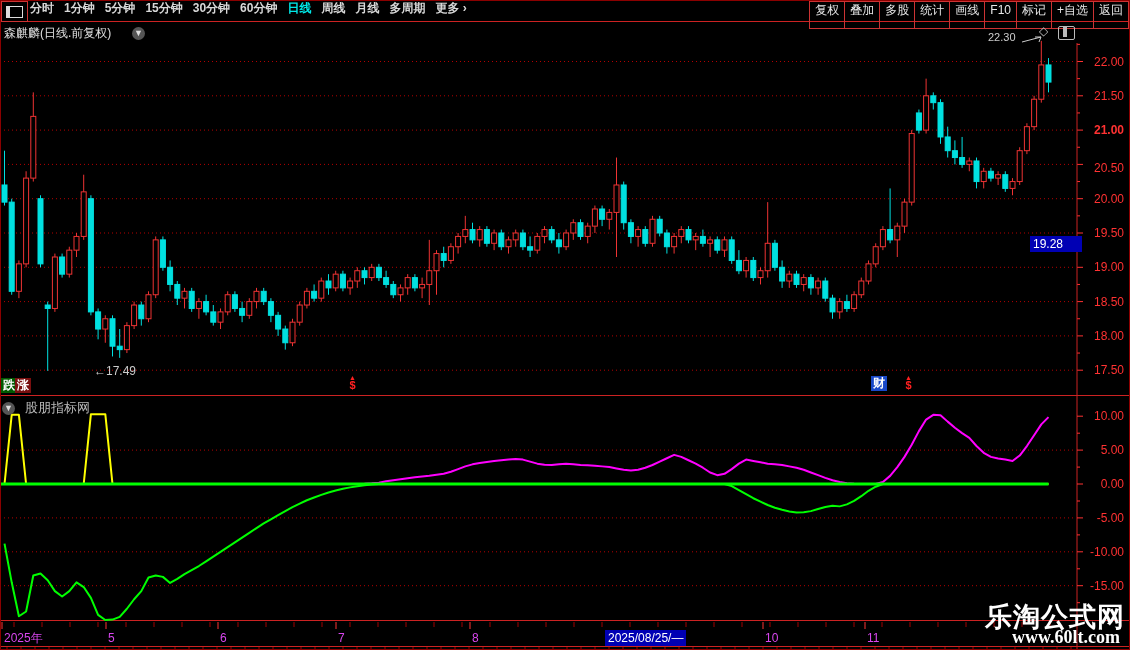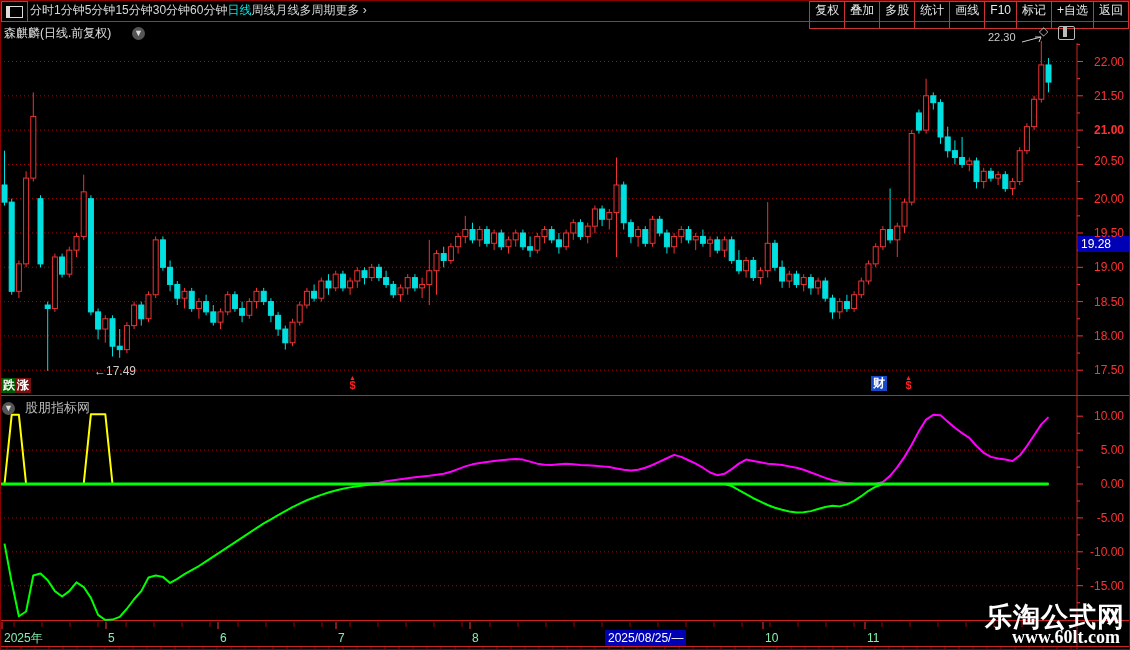--- a/index.html
+++ b/index.html
@@ -4,34 +4,34 @@
 <style>
   html,body{margin:0;padding:0;background:#000;}
   body{width:1130px;height:650px;position:relative;overflow:hidden;
        font-family:"Liberation Sans","DejaVu Sans",sans-serif;}
   .abs{position:absolute;}
   #app-border{left:0;top:0;width:1128px;height:648px;border:1px solid #8b0000;pointer-events:none;z-index:50;}
   
   #toolbar{left:0;top:0;width:1130px;height:21px;border-bottom:1px solid #c22;}
   #win-icon-box{left:1px;top:1px;width:25px;height:19px;border:1px solid #c33;display:flex;align-items:center;justify-content:center;}
   #win-icon{width:12px;height:10px;border:1px solid #ddd;border-left-width:4px;background:#000;}
-  #tb-periods{left:30px;top:0;height:21px;display:flex;align-items:center;color:#d8d8d8;font-size:12px;white-space:nowrap;}
+  #tb-periods{left:30px;top:0;height:21px;display:flex;gap:10px;align-items:flex-start;color:#d8d8d8;font-size:12px;white-space:nowrap;font-weight:bold;}
   #tb-periods .item{cursor:default;}
   #tb-periods .active{color:#00e8e8;}
   #tb-actions{right:1px;top:1px;height:28px;display:flex;}
   #tb-actions .btn{border:1px solid #c33;color:#e8e8e8;font-size:12px;line-height:17px;padding:0 5px;margin-left:-1px;white-space:nowrap;}
   #stock-title{left:4px;top:25px;color:#e0e0e0;font-size:12px;}
   .chev-circle{width:13px;height:13px;border-radius:50%;background:#555;color:#ddd;font-size:9px;line-height:13px;text-align:center;}
   #title-chev{left:132px;top:27px;}
   #diamond-icon{left:1039px;top:24px;color:#bbb;font-size:12px;}
   #pane-icon{left:1058px;top:26px;width:15px;height:12px;border:1px solid #bbb;border-radius:2px;}
   #pane-icon:before{content:"";position:absolute;left:4px;top:0;width:4px;height:10px;background:#bbb;}
   
   .ax-label{width:44px;text-align:right;color:#ff3232;font-size:12px;line-height:13px;}
-  .date-label{color:#86efac;font-size:12px;line-height:14px;white-space:nowrap;}
+  .date-label{color:#d946ef;font-size:12px;line-height:14px;white-space:nowrap;}
   .blue-tag{background:#0000b4;color:#fff;font-size:12px;line-height:16px;padding:0 3px;white-space:nowrap;}
   
   .anno{color:#ccc;font-size:12px;white-space:nowrap;}
   
   .sig-box{font-size:12px;line-height:15px;padding:0 2px;color:#fff;font-weight:bold;}
   .dollar-marker{color:#ff2020;font-size:11px;font-weight:bold;line-height:8px;text-align:center;}
   .dollar-marker .tri{font-size:7px;line-height:6px;}
   
   #ind-header{left:2px;top:399px;display:flex;gap:10px;align-items:center;font-size:13px;white-space:nowrap;z-index:10;}
   #ind-name{color:#b8b8b8;}
@@ -545,27 +545,27 @@
     <div class="btn">返回</div>
   </div>
 
 <div class="abs" id="stock-title">森麒麟(日线.前复权)</div>
 <div class="abs chev-circle" id="title-chev">▼</div>
 <div class="abs" id="diamond-icon">◇</div>
 <div class="abs" id="pane-icon"></div>
 
 <div class="abs anno" style="left:988px;top:31px;font-size:11px;">22.30</div>
 <div class="abs anno" style="left:46px;top:364px;margin-left:48px;">←17.49</div>
-<div class="abs blue-tag" style="left:1078px;top:236px;width:46px;">19.28</div>
+<div class="abs blue-tag" style="left:1030px;top:236px;width:46px;">19.28</div>
 
 <div id="price-axis">
     <div class="abs ax-label" style="left: 1080px; top: 55.5px;">22.00</div>
     <div class="abs ax-label" style="left: 1080px; top: 89.8px;">21.50</div>
     <div class="abs ax-label" style="left: 1080px; top: 124.1px; font-weight: bold;">21.00</div>
-    <div class="abs ax-label" style="left: 1080px; top: 155px;">20.50</div>
+    <div class="abs ax-label" style="left: 1080px; top: 162px;">20.50</div>
     <div class="abs ax-label" style="left: 1080px; top: 192.7px;">20.00</div>
     <div class="abs ax-label" style="left: 1080px; top: 227px;">19.50</div>
     <div class="abs ax-label" style="left: 1080px; top: 261.3px;">19.00</div>
     <div class="abs ax-label" style="left: 1080px; top: 295.6px;">18.50</div>
     <div class="abs ax-label" style="left: 1080px; top: 329.9px;">18.00</div>
     <div class="abs ax-label" style="left: 1080px; top: 364.2px;">17.50</div>
   </div>
 <div id="ind-axis">
     <div class="abs ax-label" style="left: 1080px; top: 410.2px;">10.00</div>
     <div class="abs ax-label" style="left: 1080px; top: 444.1px;">5.00</div>

